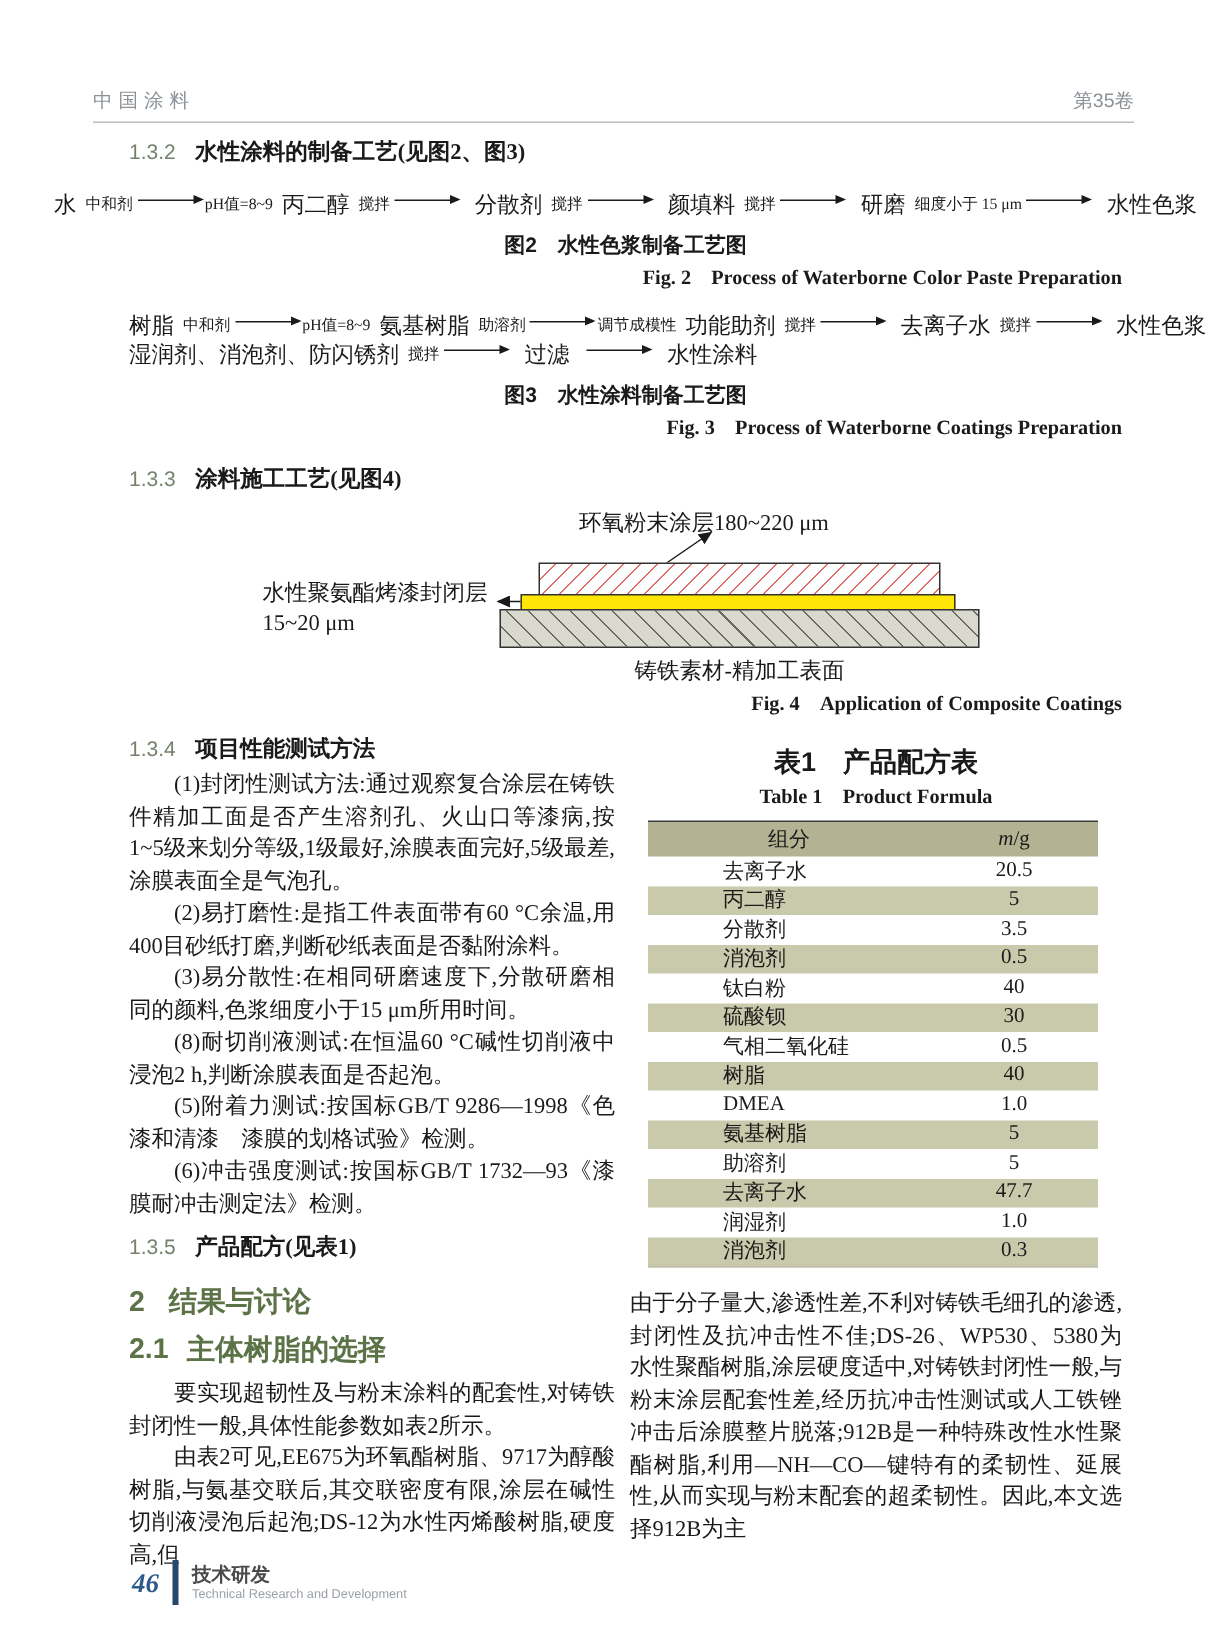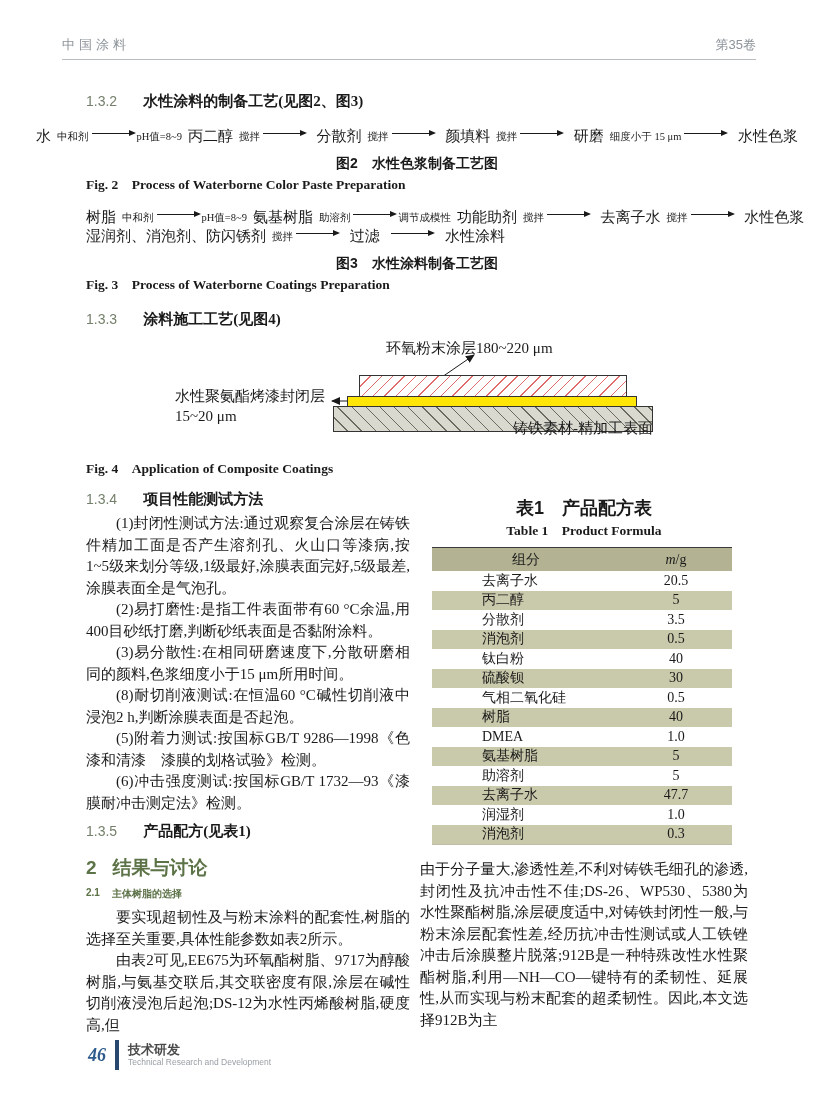--- a/index.html
+++ b/index.html
@@ -3,43 +3,43 @@
 <meta charset="utf-8">
 <style>
   html,body { margin:0; padding:0; }
   body {
     width:816px; height:1099px; background:#ffffff; position:relative;
     font-family:"Liberation Serif","DejaVu Serif",serif; color:#1a1a1a;
     overflow:hidden;
   }
   
   .page-header {
-    position:absolute; top:36px; left:62px; width:694px;
+    position:absolute; top:58px; left:62px; width:694px;
     display:flex; justify-content:space-between; align-items:flex-end;
     border-bottom:1px solid #b9bdc2; padding-bottom:5px;
     font-family:"Liberation Sans","DejaVu Sans",sans-serif;
     font-size:13px; color:#8b9298;
   }
   .page-header .journal { letter-spacing:4px; }
   
   .content { position:absolute; top:84px; left:86px; width:662px; }
   
-  .h3 { display:flex; gap:26px; align-items:baseline; margin:8px 0 4px; font-size:15px; }
+  .h3 { display:flex; gap:13px; align-items:baseline; margin:8px 0 4px; font-size:15px; }
   .h3 .num { font-family:"Liberation Sans","DejaVu Sans",sans-serif; font-size:14px; color:#74806b; }
   .h3 .txt { font-weight:bold; }
   .h1g { display:flex; gap:16px; align-items:baseline; margin:14px 0 6px;
          font-family:"Liberation Sans","DejaVu Sans",sans-serif; font-weight:bold;
          font-size:19px; color:#5c7247; }
-  .h2g { display:flex; gap:12px; align-items:flex-start; margin:2px 0 6px;
+  .h2g { display:flex; gap:12px; align-items:center; margin:2px 0 6px;
          font-family:"Liberation Sans","DejaVu Sans",sans-serif; font-weight:bold;
-         font-size:10px; color:#5c7247; }
+         font-size:19px; color:#5c7247; }
   
   .capzh { text-align:center; font-weight:bold; font-size:14px; margin-top:9px;
            font-family:"Liberation Sans","DejaVu Sans",sans-serif; white-space:pre-wrap; }
-  .capen { text-align:left; font-weight:bold; font-size:13.5px; margin-top:3px;
+  .capen { text-align:right; font-weight:bold; font-size:13.5px; margin-top:3px;
            font-family:"Liberation Serif","DejaVu Serif",serif; white-space:pre-wrap; }
   
   .flow { display:flex; align-items:center; justify-content:center; gap:3px;
           font-size:15px; white-space:nowrap; }
   .flow.left { justify-content:flex-start; }
   .fnode { white-space:nowrap; }
   .farrow { display:inline-flex; flex-direction:row; align-items:center; }
   .ftop,.fbot { font-size:10.5px; line-height:13px; height:13px; white-space:nowrap; padding:0 3px; }
   .fshaft { align-self:stretch; height:0; border-bottom:1.3px solid #1a1a1a;
             min-width:42px; position:relative; margin:3px 0 2px; }
@@ -58,21 +58,21 @@
           #ffffff;
         border:1px solid #333; }
   .fig4 .layer-seal { position:absolute; left:261px; top:57px; width:288px; height:9px;
         background:#ffe606; border:1px solid #333; }
   .fig4 .layer-sub { position:absolute; left:247px; top:67px; width:318px; height:24px;
         background:
           repeating-linear-gradient(45deg, transparent 0 9px, #6b6b62 9px 10px),
           #d9d9d0;
         border:1px solid #333; }
   .fig4 .lbl-left { position:absolute; left:89px; top:47px; width:152px; line-height:20px; }
-  .fig4 .lbl-bottom { position:absolute; left:247px; top:80px; width:320px; text-align:right; }
+  .fig4 .lbl-bottom { position:absolute; left:247px; top:99px; width:320px; text-align:center; }
   .fig4 svg.overlay { position:absolute; left:0; top:0; }
   
   .cols { display:flex; gap:10px; margin-top:12px; }
   .colL { width:324px; }
   .colR { width:328px; }
   p.body { margin:0; font-size:15px; line-height:21.5px; text-align:justify; text-indent:2em; }
   p.noindent { text-indent:0; }
   .paras p { margin:0; font-size:15px; line-height:21.5px; text-align:justify; text-indent:2em; }
   
   .tbl-capzh { text-align:center; font-weight:bold; font-size:18px; margin-top:6px;
@@ -250,21 +250,21 @@
       </div>
       <div class="h1g">
         <span>2</span>
         <span>结果与讨论</span>
       </div>
       <div class="h2g">
         <span>2.1</span>
         <span>主体树脂的选择</span>
       </div>
       <div class="paras">
-          <p>要实现超韧性及与粉末涂料的配套性,树脂的选择至关重要,具体性能参数如表2所示。</p>
+          <p>要实现超韧性及与粉末涂料的配套性,对铸铁封闭性一般,具体性能参数如表2所示。</p>
           <p>由表2可见,EE675为环氧酯树脂、9717为醇酸树脂,与氨基交联后,其交联密度有限,涂层在碱性切削液浸泡后起泡;DS-12为水性丙烯酸树脂,硬度高,但</p>
         </div>
     </div>
 
     <div class="colR">
       <div class="tbl-capzh">表1　产品配方表</div>
       <div class="tbl-capen">Table 1　Product Formula</div>
       <table class="t1">
         <thead>
           <tr>

